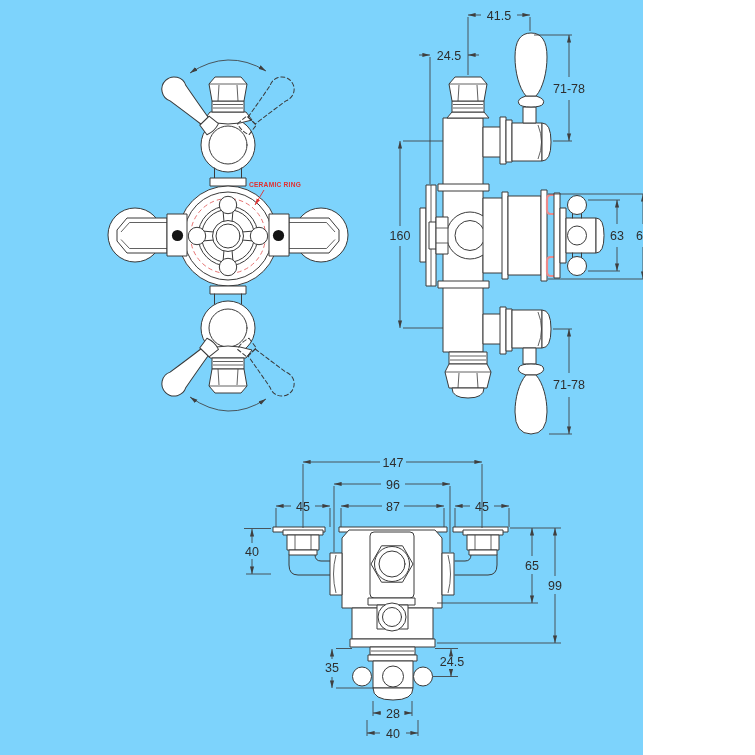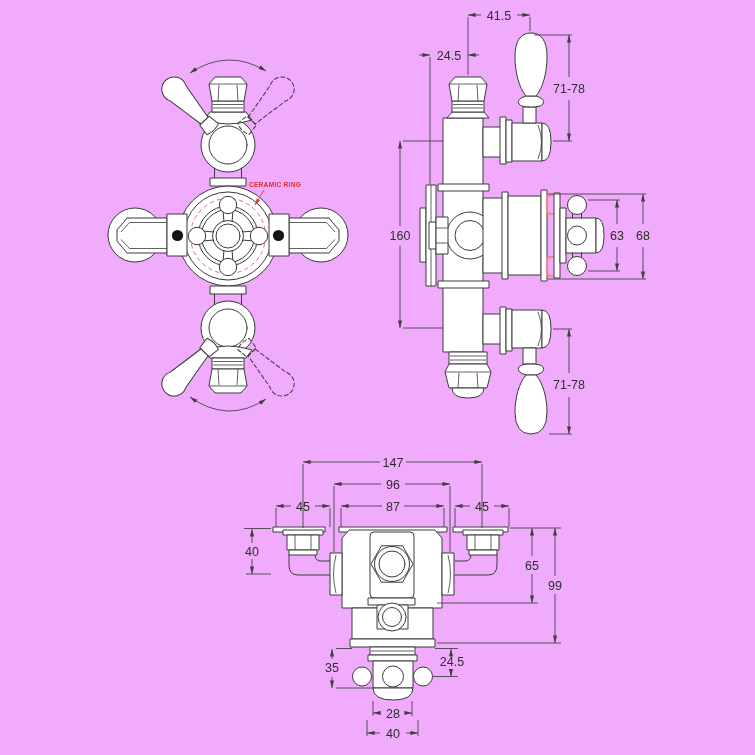--- a/index.html
+++ b/index.html
@@ -1,16 +1,16 @@
 <!DOCTYPE html>
 <html><head>
 <meta charset="utf-8">
 <style>
   html,body{margin:0;padding:0;background:#fff;}
-  .stage{position:relative;width:755px;height:755px;background:#f0abfc;overflow:hidden;
+  .stage{position:relative;width:643px;height:755px;background:#7dd3fc;overflow:hidden;
          font-family:"Liberation Sans",sans-serif;}
   svg{position:absolute;left:0;top:0;}
   .s  {stroke:#3a3a3a;stroke-width:1;fill:none;stroke-linecap:round;stroke-linejoin:round;}
   .f  {stroke:#3a3a3a;stroke-width:1;fill:#ffffff;stroke-linejoin:round;}
   .thin{stroke:#3a3a3a;stroke-width:.8;fill:none;}
   .d  {stroke:#3f3f3f;stroke-width:.85;fill:none;}
   .dt {font-family:"Liberation Sans",sans-serif;font-size:12.5px;fill:#2e2e2e;text-anchor:middle;}
   .dash{stroke-dasharray:4 2.6;}
   .reddash{stroke:#e57373;stroke-width:1;fill:none;stroke-dasharray:4.5 3;}
   .redmark{stroke:#ec8a8a;stroke-width:2.2;fill:none;stroke-linecap:round;}

